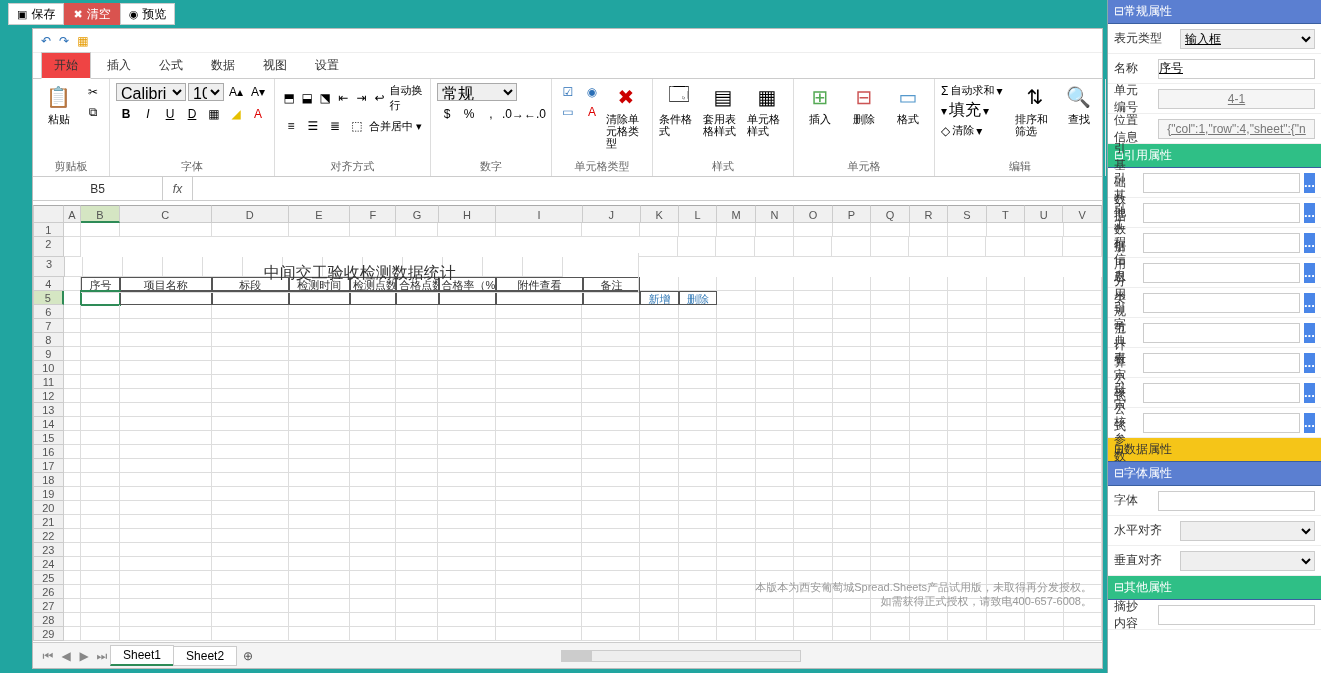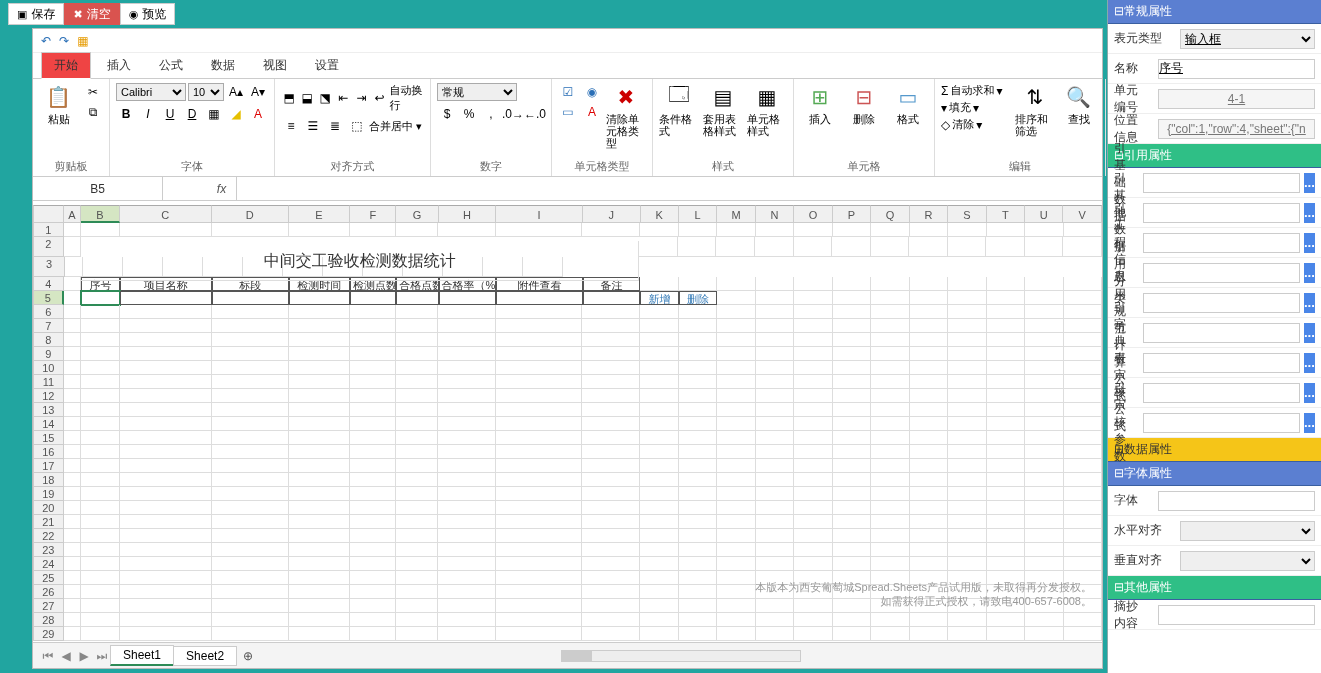--- a/index.html
+++ b/index.html
@@ -25,25 +25,25 @@
 
 .ribbon { height: 98px; display: flex; border-bottom: 1px solid #ccc; }
 .ribgroup { border-right: 1px solid #ddd; padding: 4px 6px 2px 6px; display: flex; flex-direction: column; justify-content: space-between; }
 .ribgroup .grouplabel { text-align: center; color: #666; font-size: 11px; }
 .ribgroup .body { flex: 1; display: flex; align-items: flex-start; gap: 4px; }
 .bigbtn { width: 40px; display: flex; flex-direction: column; align-items: center; gap: 2px; cursor: pointer; }
 .bigbtn .bigicon { width: 28px; height: 28px; display: flex; align-items: center; justify-content: center; font-size: 20px; }
 .bigbtn .lbl { font-size: 11px; text-align: left; line-height: 12px; }
 .smallcol { display: flex; flex-direction: column; gap: 2px; }
 .smallbtn { width: 20px; height: 18px; border: 1px solid transparent; display: flex; align-items: center; justify-content: center; cursor: pointer; font-size: 12px; }
-select.rib, input.rib { font-size: 11px; height: 18px; border: 1px solid #aaa; }
+select.rib, input.rib { font-size: 16px; height: 18px; border: 1px solid #aaa; }
 .rowflex { display: flex; gap: 2px; align-items: center; }
 
 
-.formulabar { height: 24px; display: flex; align-items: center; border-bottom: 1px solid #ccc; gap: 44px; }
+.formulabar { height: 24px; display: flex; align-items: center; border-bottom: 1px solid #ccc; }
 .formulabar .namebox { width: 130px; display:flex; align-items:center; justify-content:center; border-right: 1px solid #ccc; color: #333; height: 100%; }
 .formulabar .fx { width: 30px; text-align: center; font-style: italic; color: #555; border-right: 1px solid #ccc; height:100%; display:flex; align-items:center; justify-content:center;}
 .formulabar .fxinput { flex: 1; padding: 0 6px; }
 
 
 .sheetarea { position: absolute; top: 176px; left: 0; right: 0; bottom: 26px; overflow: hidden; background: #fff; }
 .grid { position: relative; font-size: 11px; color: #333; }
 .colheads { display: flex; position: sticky; top:0; }
 .colheads .corner { width: 32px; height: 18px; background: #f0f0f0; border: 1px solid #ccc; border-top:1px solid #aaa; }
 .colheads .ch { height: 18px; background: #f0f0f0; border: 1px solid #ccc; border-left:none; text-align: center; line-height: 18px; color: #555; border-top:1px solid #aaa;}
@@ -264,21 +264,21 @@
     <div class="ribgroup">
       <div class="body">
         <div class="smallcol" style="width:70px">
           <div class="rowflex">
               <span>Σ</span>
               <span style="font-size:11px">自动求和</span>
               <span>▾</span>
             </div>
           <div class="rowflex">
               <span>▾</span>
-              <span style="font-size:11px">填充</span>
+              <span style="font-size:16px">填充</span>
               <span>▾</span>
             </div>
           <div class="rowflex">
               <span>◇</span>
               <span style="font-size:11px">清除</span>
               <span>▾</span>
             </div>
         </div>
         <div class="bigbtn">
             <div class="bigicon">⇅</div>
@@ -347,21 +347,21 @@
           <div class="cell wstd"></div>
           <div class="cell wstd"></div>
           <div class="cell wstd"></div>
           <div class="cell wstd"></div>
           <div class="cell wstd"></div>
           <div class="cell wstd"></div>
         </div>
         <div class="row" style="height:20px">
           <div class="rh">2</div>
           <div class="cell wA"></div>
-          <div class="cell wB" style="width:582px;height:40px;position:relative;top:4px;">
+          <div class="cell wB" style="width:582px;height:40px;position:relative;top:16px;">
             <div class="titlecell" style="line-height:40px">中间交工验收检测数据统计</div>
           </div>
           <div class="cell wK"></div>
           <div class="cell wL"></div>
           <div class="cell wstd"></div>
           <div class="cell wstd"></div>
           <div class="cell wstd"></div>
           <div class="cell wstd"></div>
           <div class="cell wstd"></div>
           <div class="cell wstd"></div>

